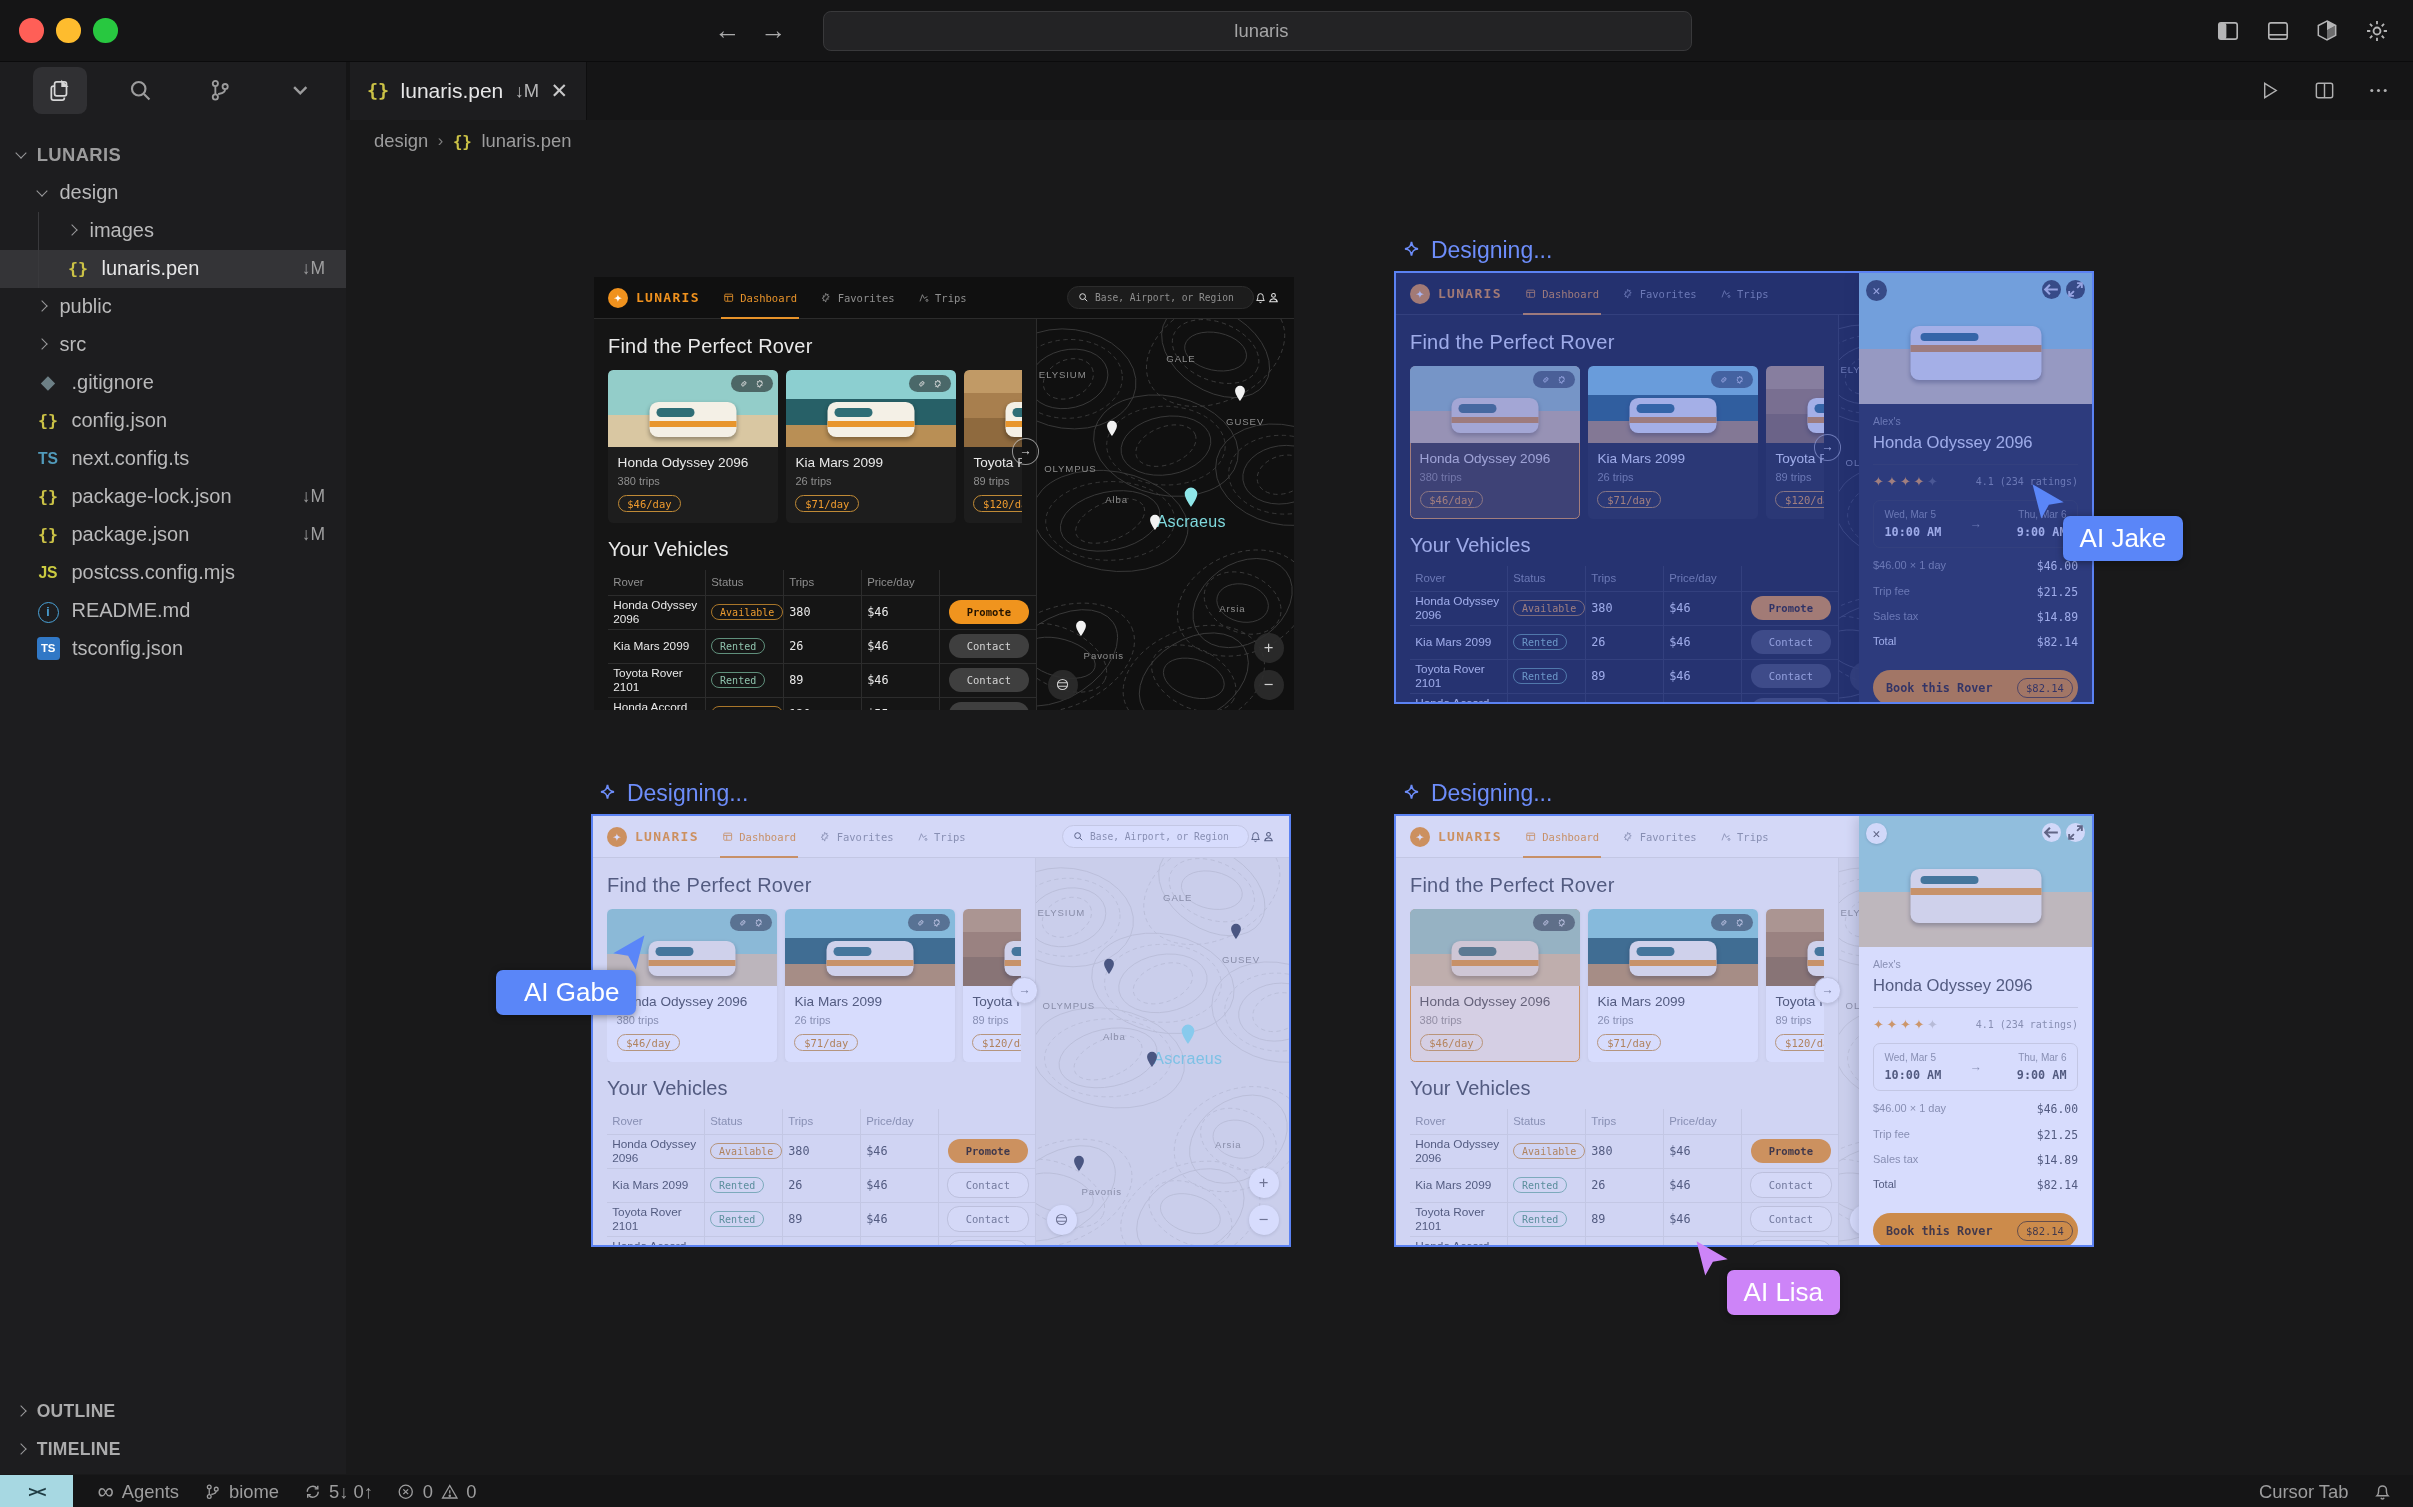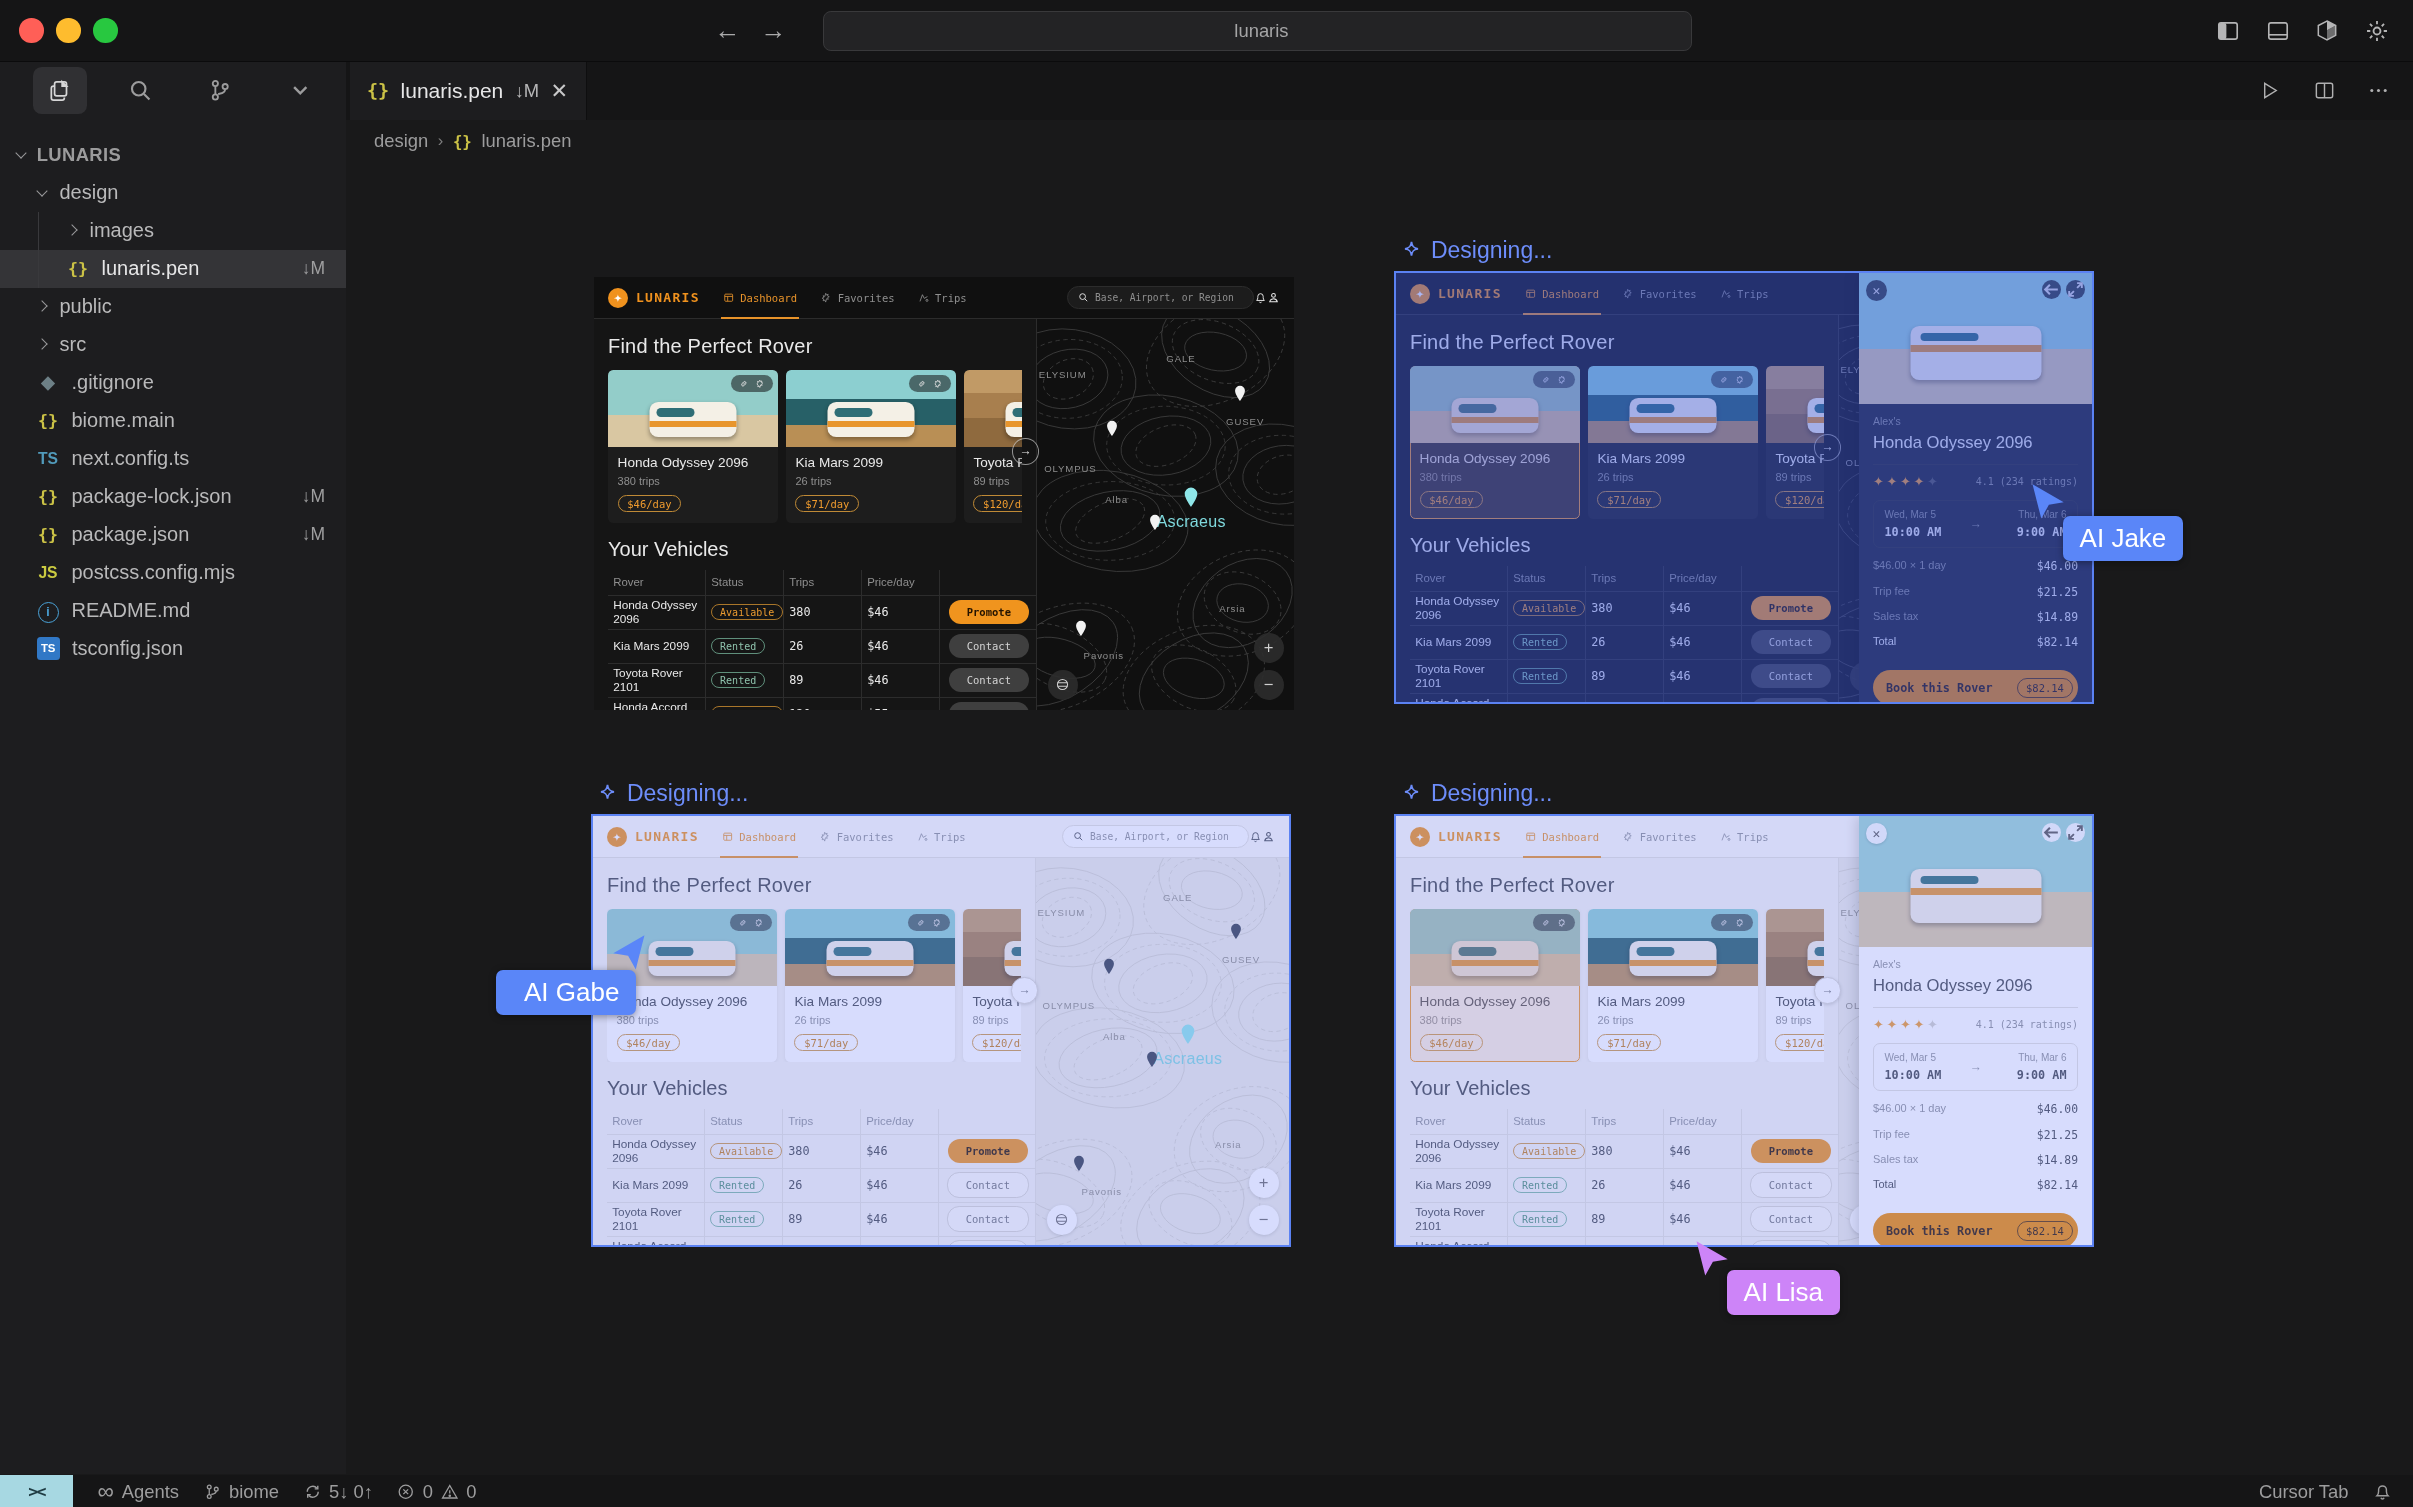--- a/index.html
+++ b/index.html
@@ -291,21 +291,21 @@
         <div class="trow-x d1">
           <span class="chev"></span>
           <span>src</span>
         </div>
         <div class="trow-x d1">
           <span class="fi git">◆</span>
           <span>.gitignore</span>
         </div>
         <div class="trow-x d1">
           <span class="fi json mono">{}</span>
-          <span>biome.main</span>
+          <span>config.json</span>
         </div>
         <div class="trow-x d1">
           <span class="fi ts">TS</span>
           <span>next.config.ts</span>
         </div>
         <div class="trow-x d1">
           <span class="fi json mono">{}</span>
           <span>package-lock.json</span>
           <span class="badge">↓M</span>
         </div>
@@ -321,20 +321,30 @@
         <div class="trow-x d1">
           <span class="fi info"><span class="infoi">i</span></span>
           <span>README.md</span>
         </div>
         <div class="trow-x d1">
           <span class="fi tsbox">TS</span>
           <span>tsconfig.json</span>
         </div>
       </div>
   </div>
+  <div class="sections" id="sidebarsections">
+      <div class="secrow">
+        <span class="chev"></span>
+        <span>OUTLINE</span>
+      </div>
+      <div class="secrow">
+        <span class="chev"></span>
+        <span>TIMELINE</span>
+      </div>
+    </div>
 </div>
 
 <div class="tabbar">
   <div class="tab">
     <span class="curly">{}</span>
     <span>lunaris.pen</span>
     <span class="tbadge">↓M</span>
     <span class="close">✕</span>
   </div>
   <div class="editoractions" id="editoractions">

